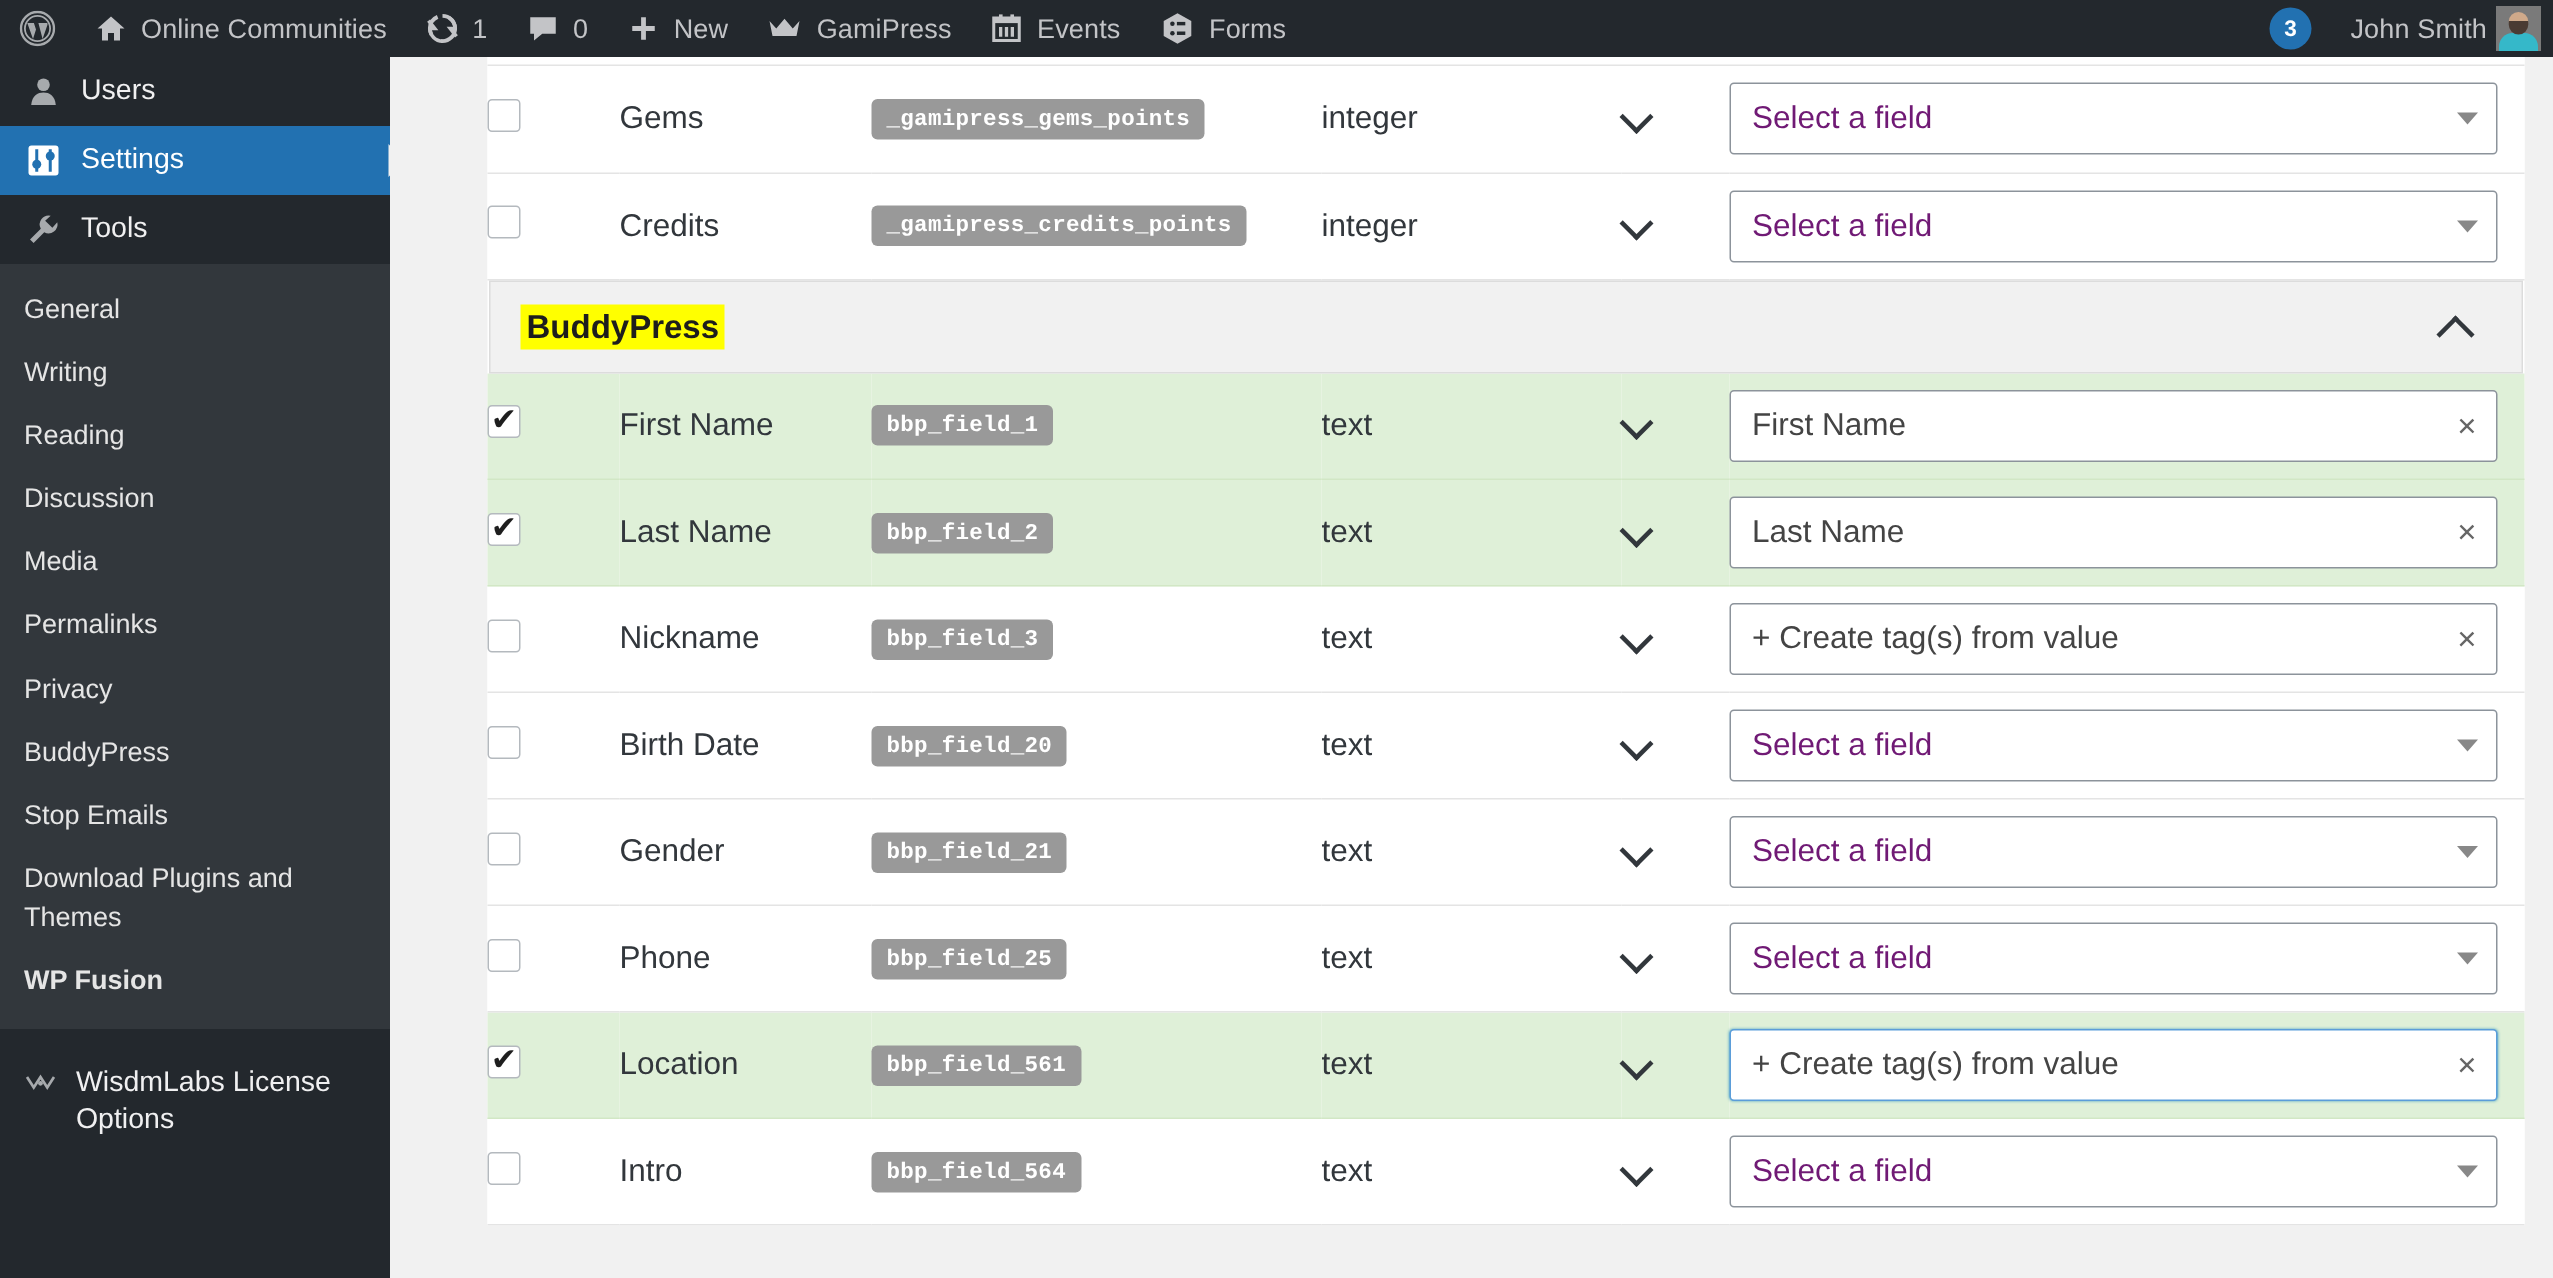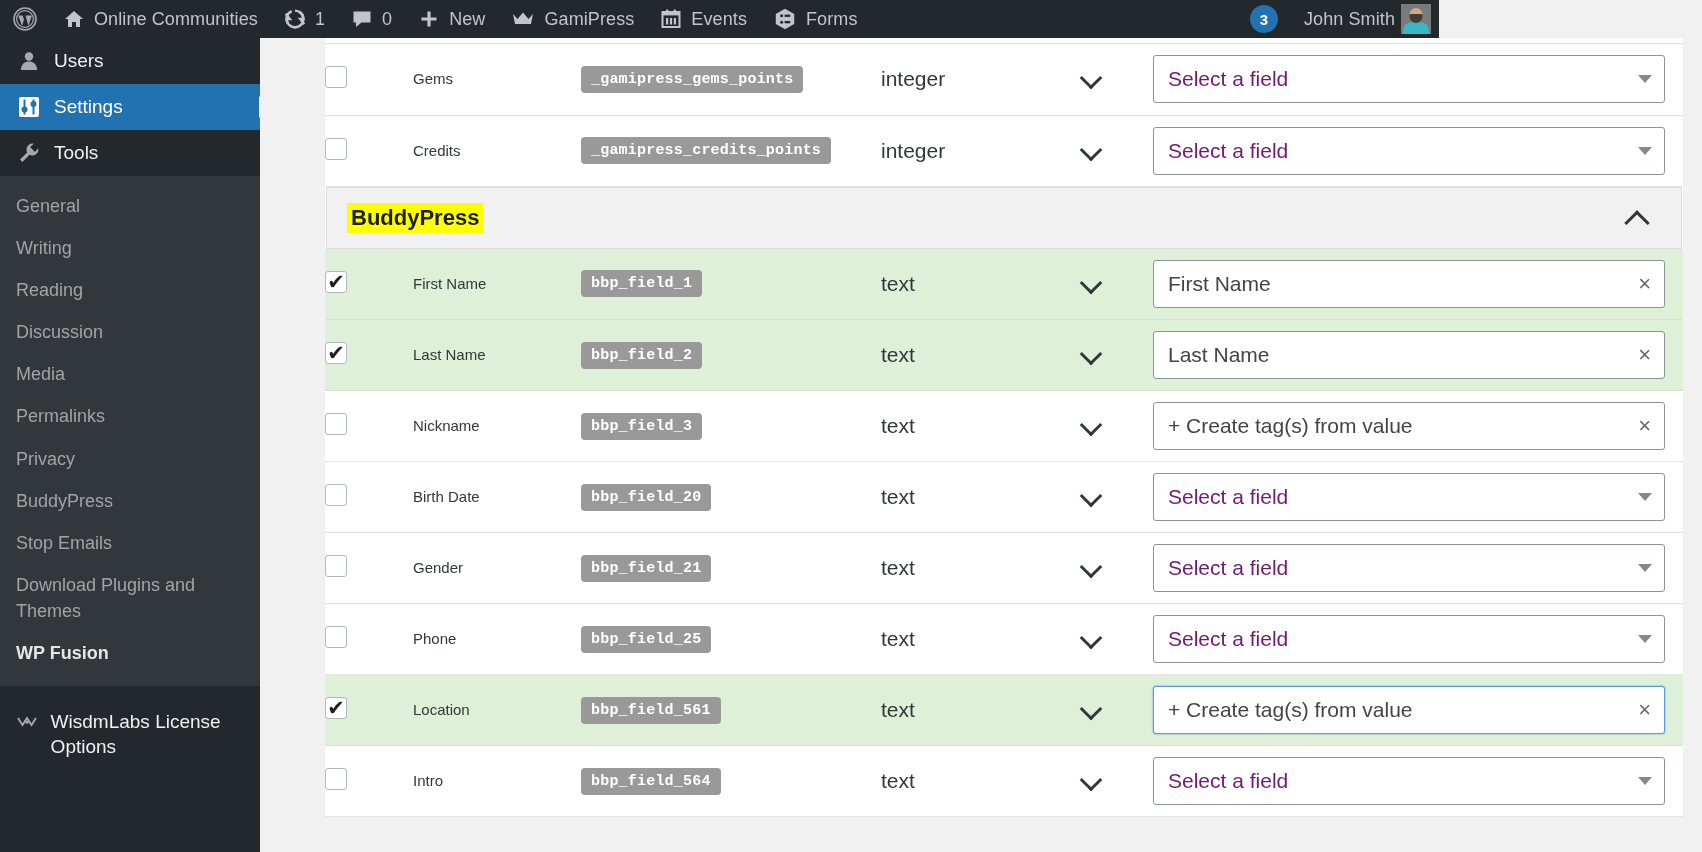--- a/index.html
+++ b/index.html
@@ -6,21 +6,21 @@
   html, body {
     width: 1702px; height: 852px;
     overflow: hidden;
     background: #f1f1f1;
     font-family: "Liberation Sans", sans-serif;
   }
 
   
   #adminbar {
     position: absolute; top: 0; left: 0;
-    width: 1439px; height: 38px;
+    width: 1702px; height: 38px;
     background: #23282d;
     display: flex; align-items: center;
     color: #c3c4c7;
     font-size: 18px;
     z-index: 40;
   }
   .ab-item {
     display: flex; align-items: center; gap: 9px;
     height: 38px; padding: 0 13px;
     color: #c3c4c7; white-space: nowrap;
@@ -71,21 +71,21 @@
   .menu-top.current::after {
     content: ""; position: absolute; right: -9px; top: 50%;
     transform: translateY(-50%);
     border-top: 11px solid transparent;
     border-bottom: 11px solid transparent;
     border-left: 10px solid #f1f1f1;
   }
   .submenu { background: #32373c; padding: 9px 0 12px; }
   .submenu a {
     display: block; padding: 8px 0 8px 16px;
-    color: #a3a3a3; font-size: 18px; line-height: 1.45;
+    color: #e5e5e5; font-size: 18px; line-height: 1.45;
     text-decoration: none;
   }
   .submenu a.current { color: #e5e5e5; font-weight: bold; }
   .menu-sep { height: 14px; background: #23282d; }
 
   
   #main {
     position: absolute; top: 38px; left: 260px;
     width: 1442px; height: 814px;
     background: #f1f1f1;
@@ -117,21 +117,21 @@
     background: #fff; position: relative;
     display: inline-block;
   }
   .cb.checked::after {
     content: "✔";
     position: absolute; left: 50%; top: 50%;
     transform: translate(-50%, -54%);
     font-size: 21px; line-height: 1; color: #1e1e1e;
   }
 
-  .flabel { font-size: 15px; color: #32373c; white-space: nowrap; }
+  .flabel { font-size: 21px; color: #32373c; white-space: nowrap; }
 
   .meta-tag {
     display: inline-block;
     background: #999; color: #fff;
     font-family: "Liberation Mono", monospace;
     font-size: 15px; font-weight: bold;
     padding: 5px 10px; border-radius: 4px;
     letter-spacing: .2px;
     text-align: right;
   }

